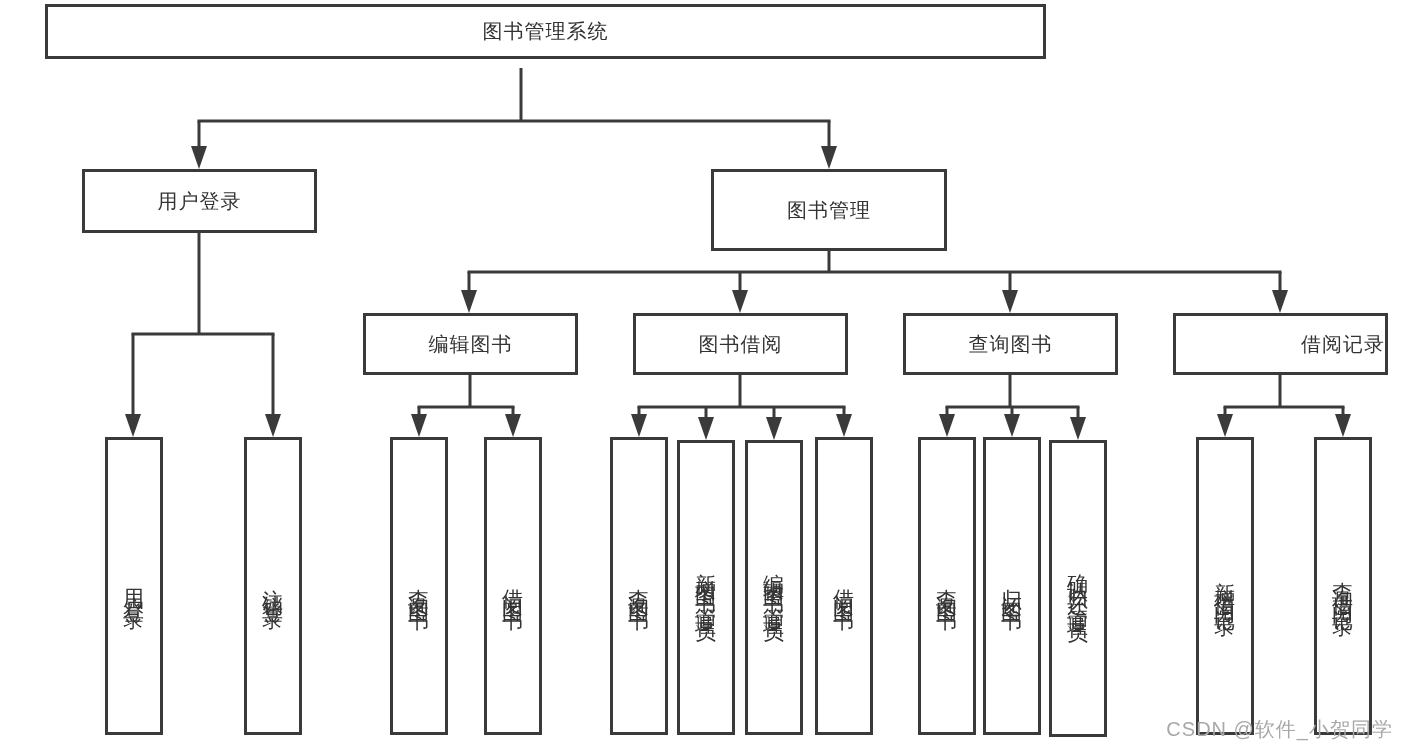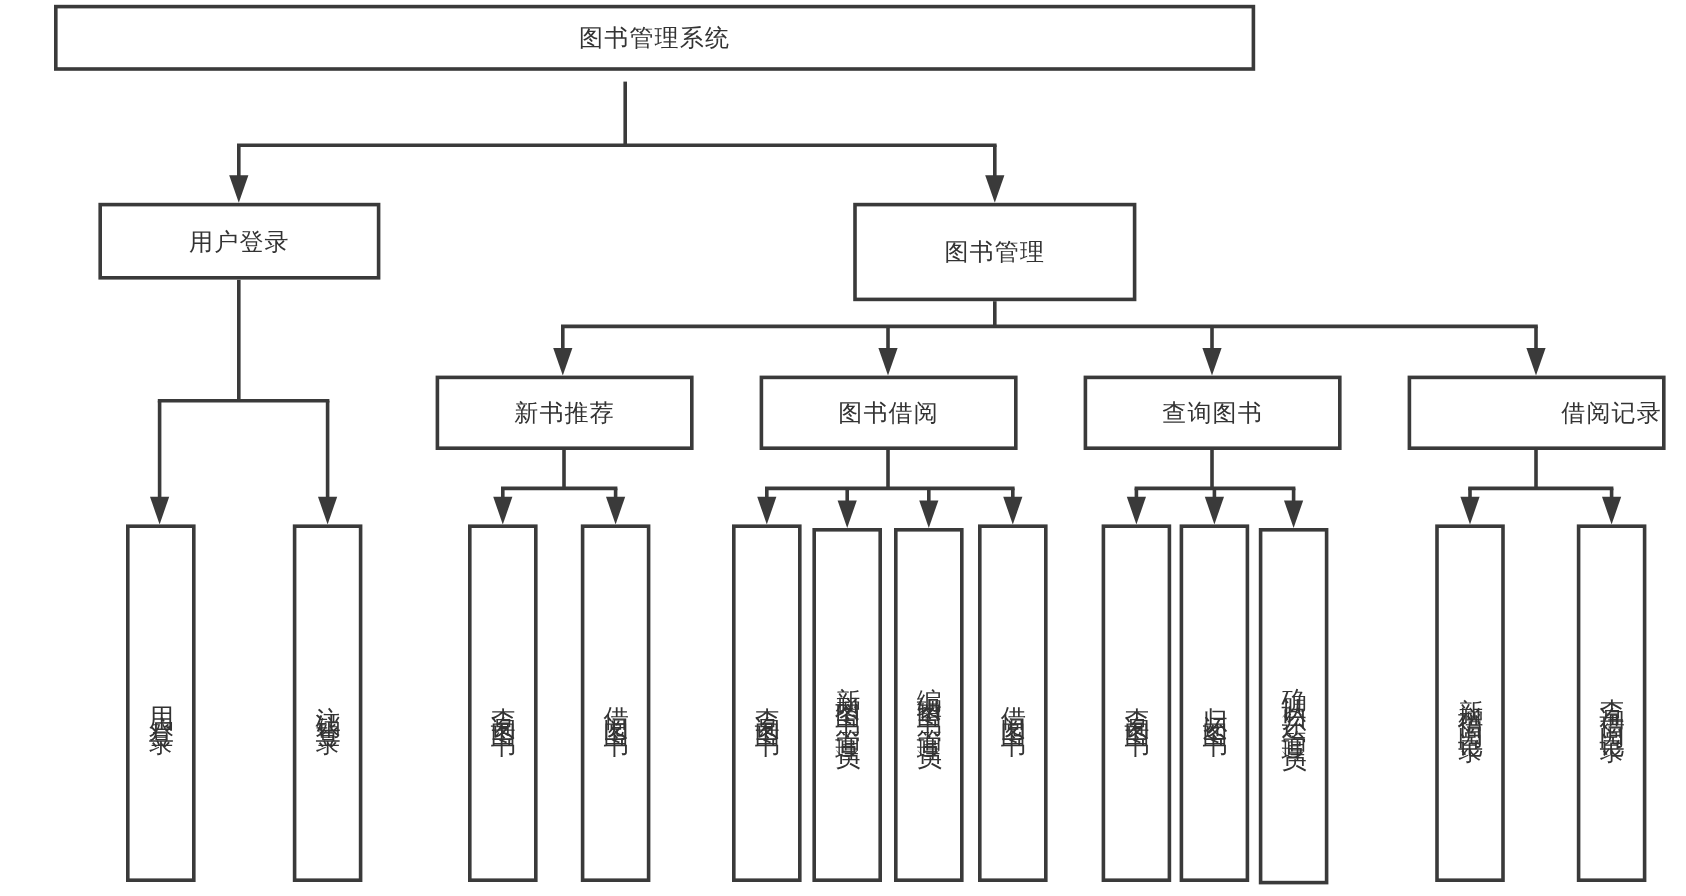--- a/index.html
+++ b/index.html
@@ -146,21 +146,21 @@
   </div>
 
   <div class="node n-user-login">
     <span>用户登录</span>
   </div>
   <div class="node n-book-mgmt">
     <span>图书管理</span>
   </div>
 
   <div class="node n-l3 n-new-books">
-    <span>新书推荐</span>
+    <span>编辑图书</span>
   </div>
   <div class="node n-l3 n-book-borrow">
     <span>图书借阅</span>
   </div>
   <div class="node n-l3 n-current-borrow">
     <span>查询图书</span>
   </div>
   <div class="node n-l3 n-borrow-records">
     <span>借阅记录</span>
   </div>
@@ -202,14 +202,15 @@
     <span class="vtext">确认归还（管理员）</span>
   </div>
 
   <div class="leaf lf lf5a">
     <span class="vtext">新增借阅记录</span>
   </div>
   <div class="leaf lf lf5b">
     <span class="vtext">查询借阅记录</span>
   </div>
 
+  <div class="watermark">CSDN @软件_小贺同学</div>
 
 </div>
 
 </body></html>

